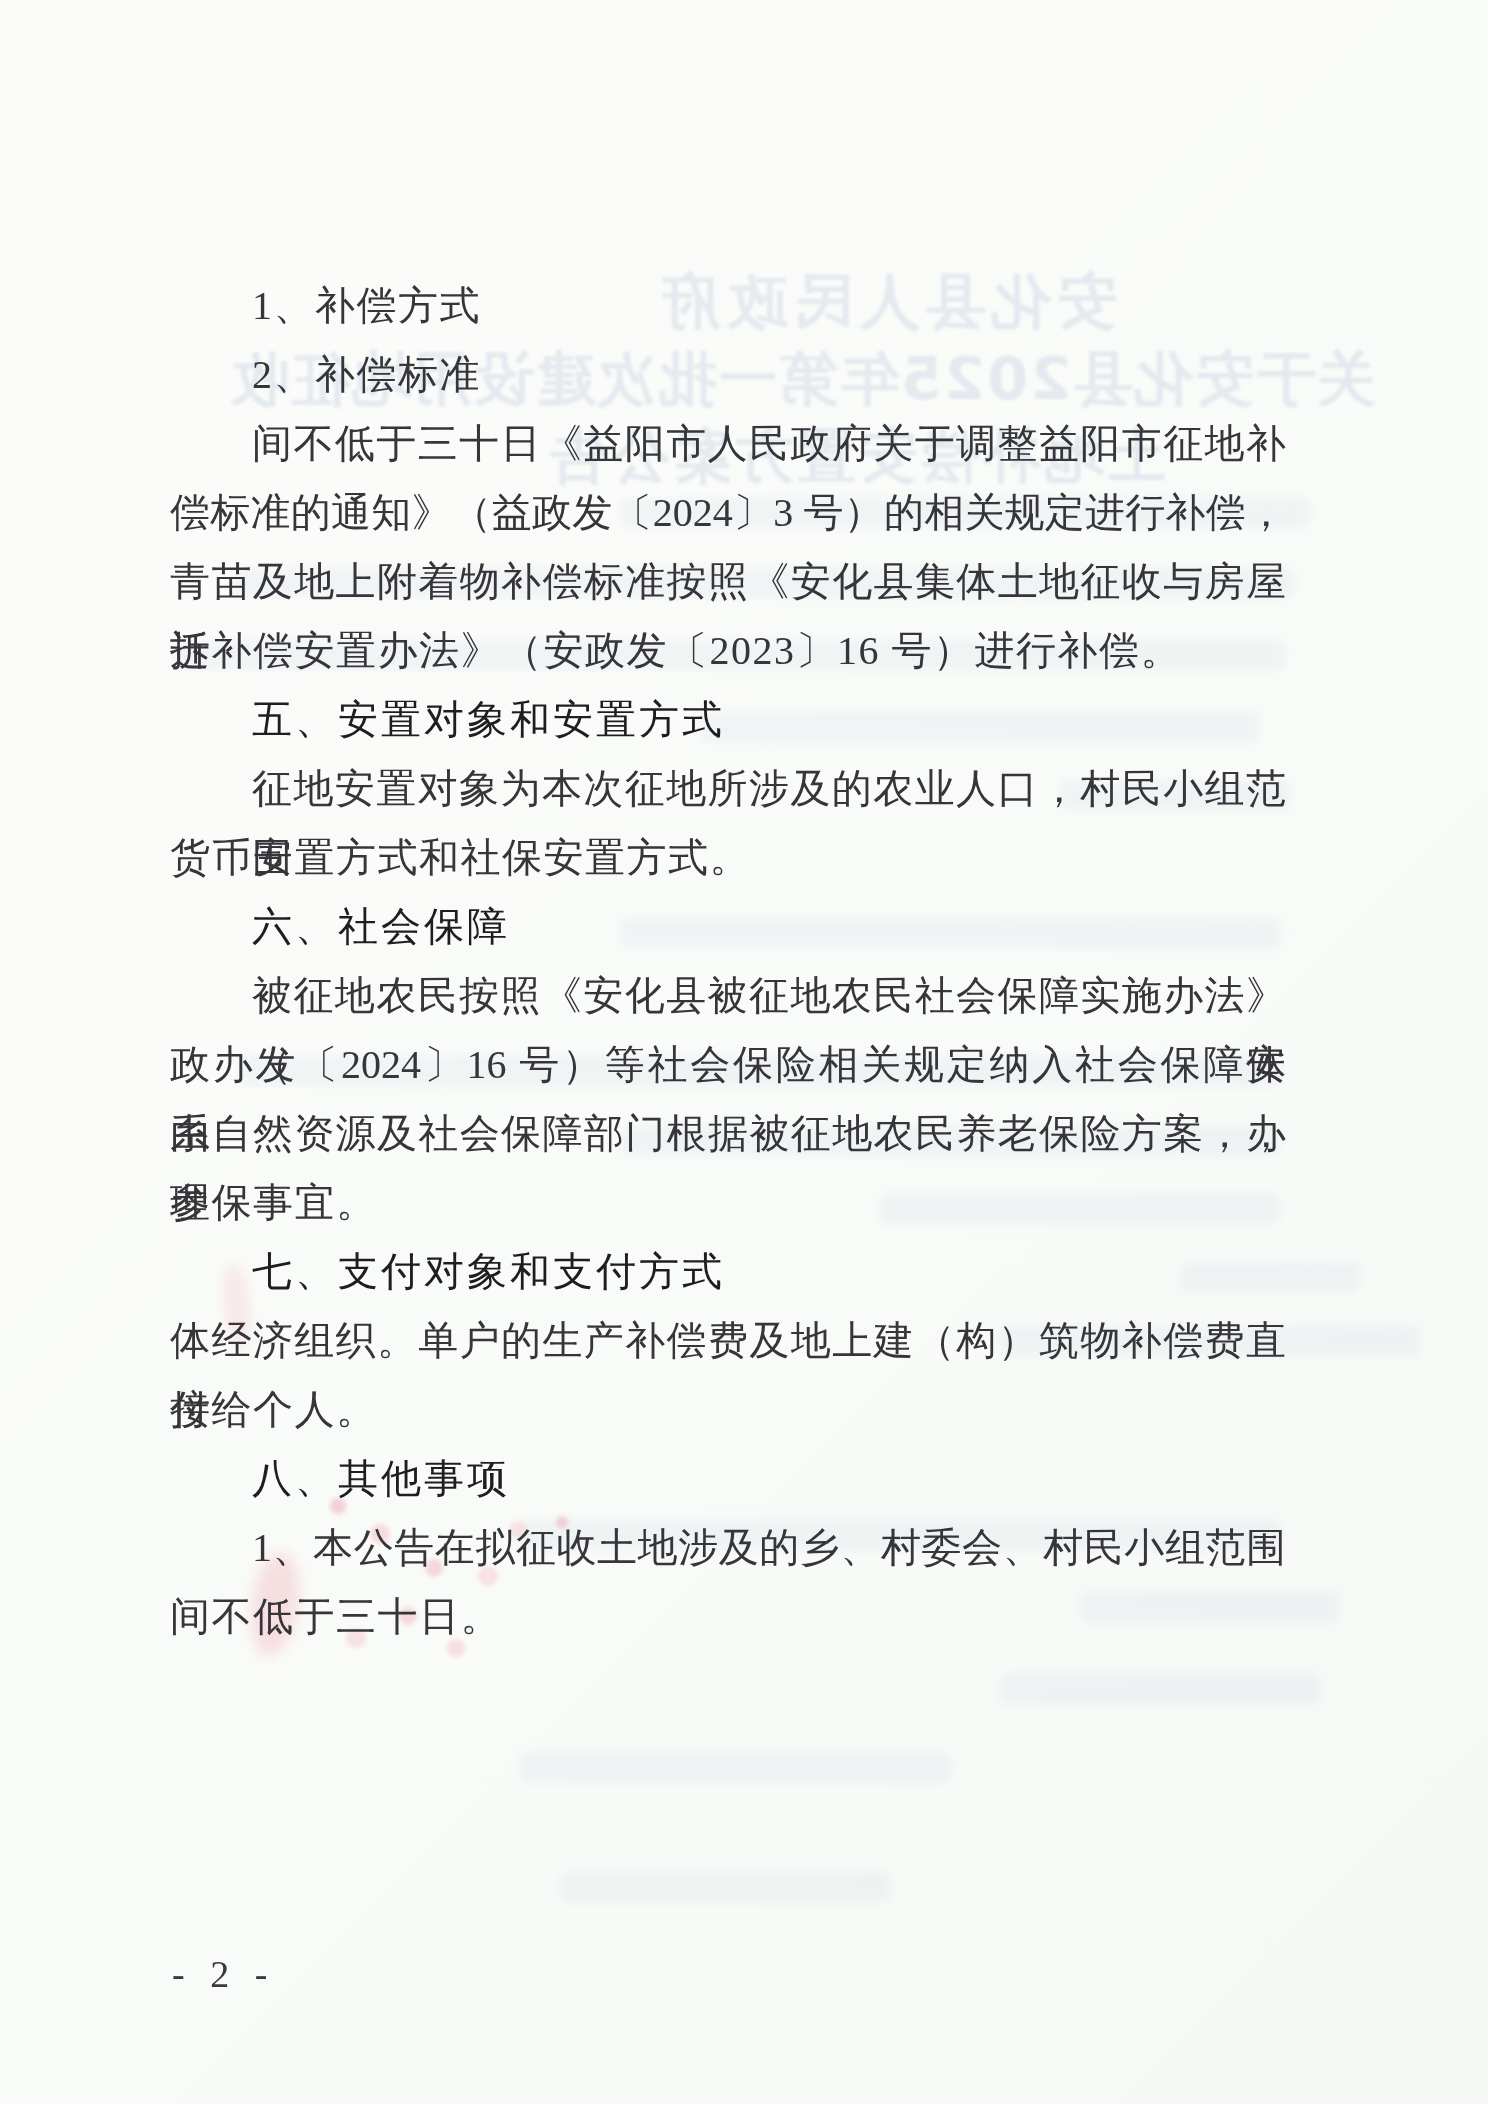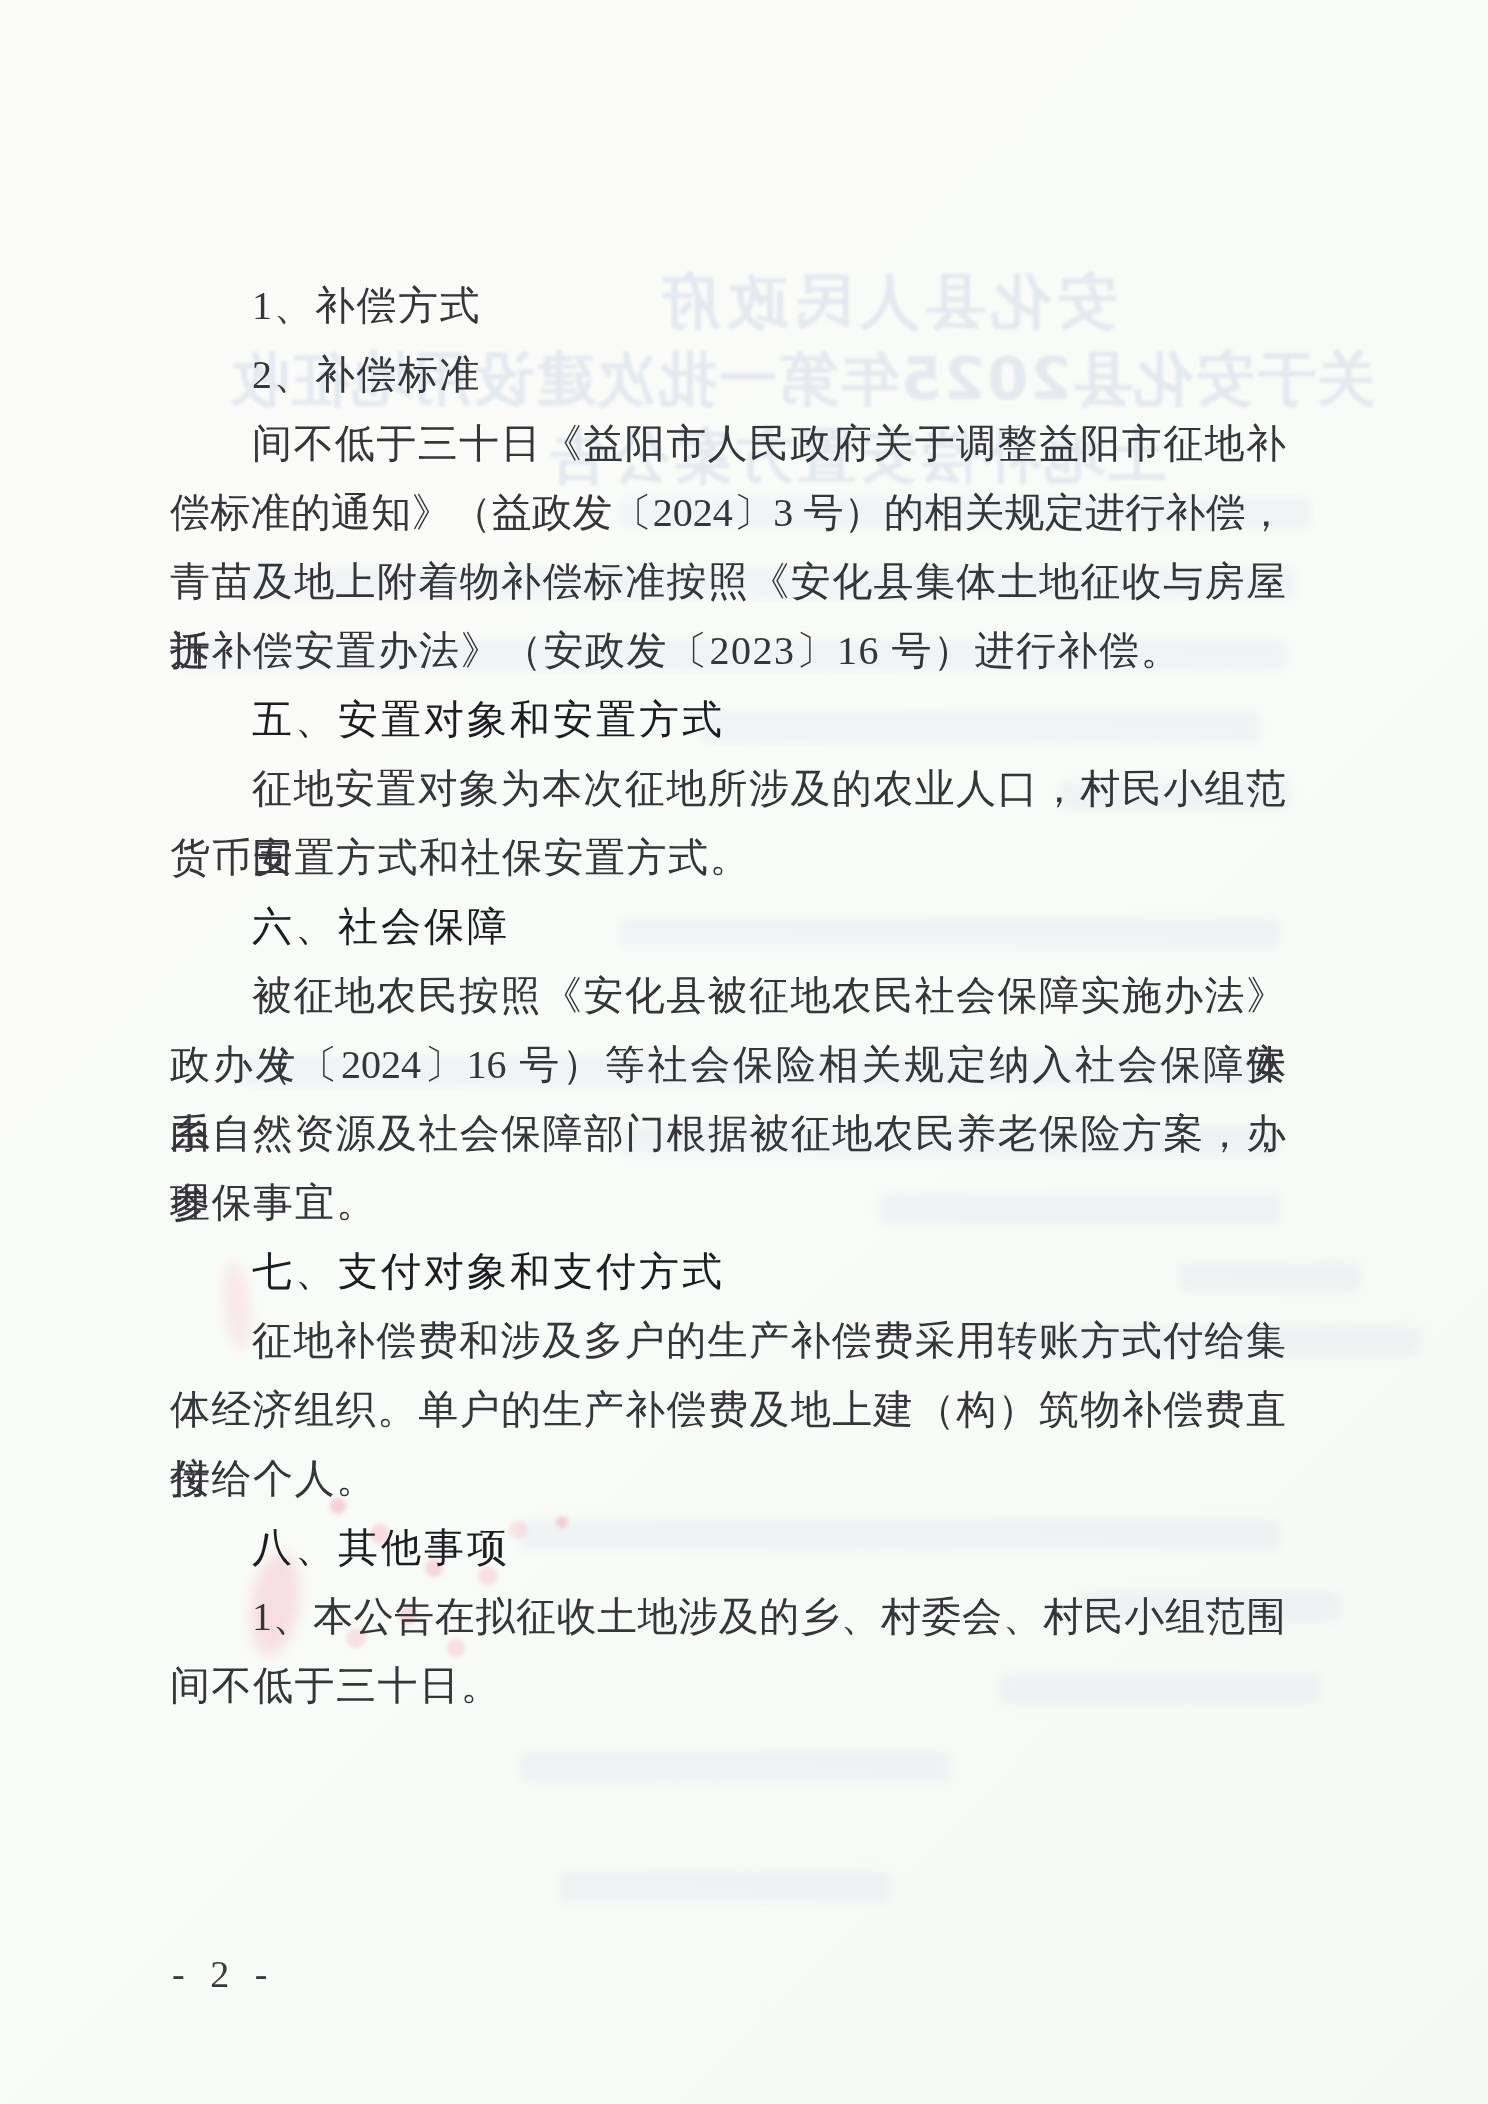--- a/index.html
+++ b/index.html
@@ -115,21 +115,20 @@
       <div class="line body">迁补偿安置办法》（安政发〔2023〕16 号）进行补偿。</div>
       <div class="line heading indent">五、安置对象和安置方式</div>
       <div class="line body indent fill">征地安置对象为本次征地所涉及的农业人口，村民小组范围</div>
       <div class="line body">货币安置方式和社保安置方式。</div>
       <div class="line heading indent">六、社会保障</div>
       <div class="line body indent fill">被征地农民按照《安化县被征地农民社会保障实施办法》（安</div>
       <div class="line body fill">政办发〔2024〕16 号）等社会保险相关规定纳入社会保障体系，</div>
       <div class="line body fill">由自然资源及社会保障部门根据被征地农民养老保险方案，办理</div>
       <div class="line body">参保事宜。</div>
       <div class="line heading indent">七、支付对象和支付方式</div>
-      <div class="line body indent fill">征地补偿费和涉及多户的生产补偿费采用转账方式付给集</div>
       <div class="line body fill">体经济组织。单户的生产补偿费及地上建（构）筑物补偿费直接</div>
       <div class="line body">付给个人。</div>
       <div class="line heading indent">八、其他事项</div>
       <div class="line body indent fill">1、本公告在拟征收土地涉及的乡、村委会、村民小组范围</div>
       <div class="line body">间不低于三十日。</div>
     </main>
 
   <div class="page-number">- 2 -</div>
 
 </div>

